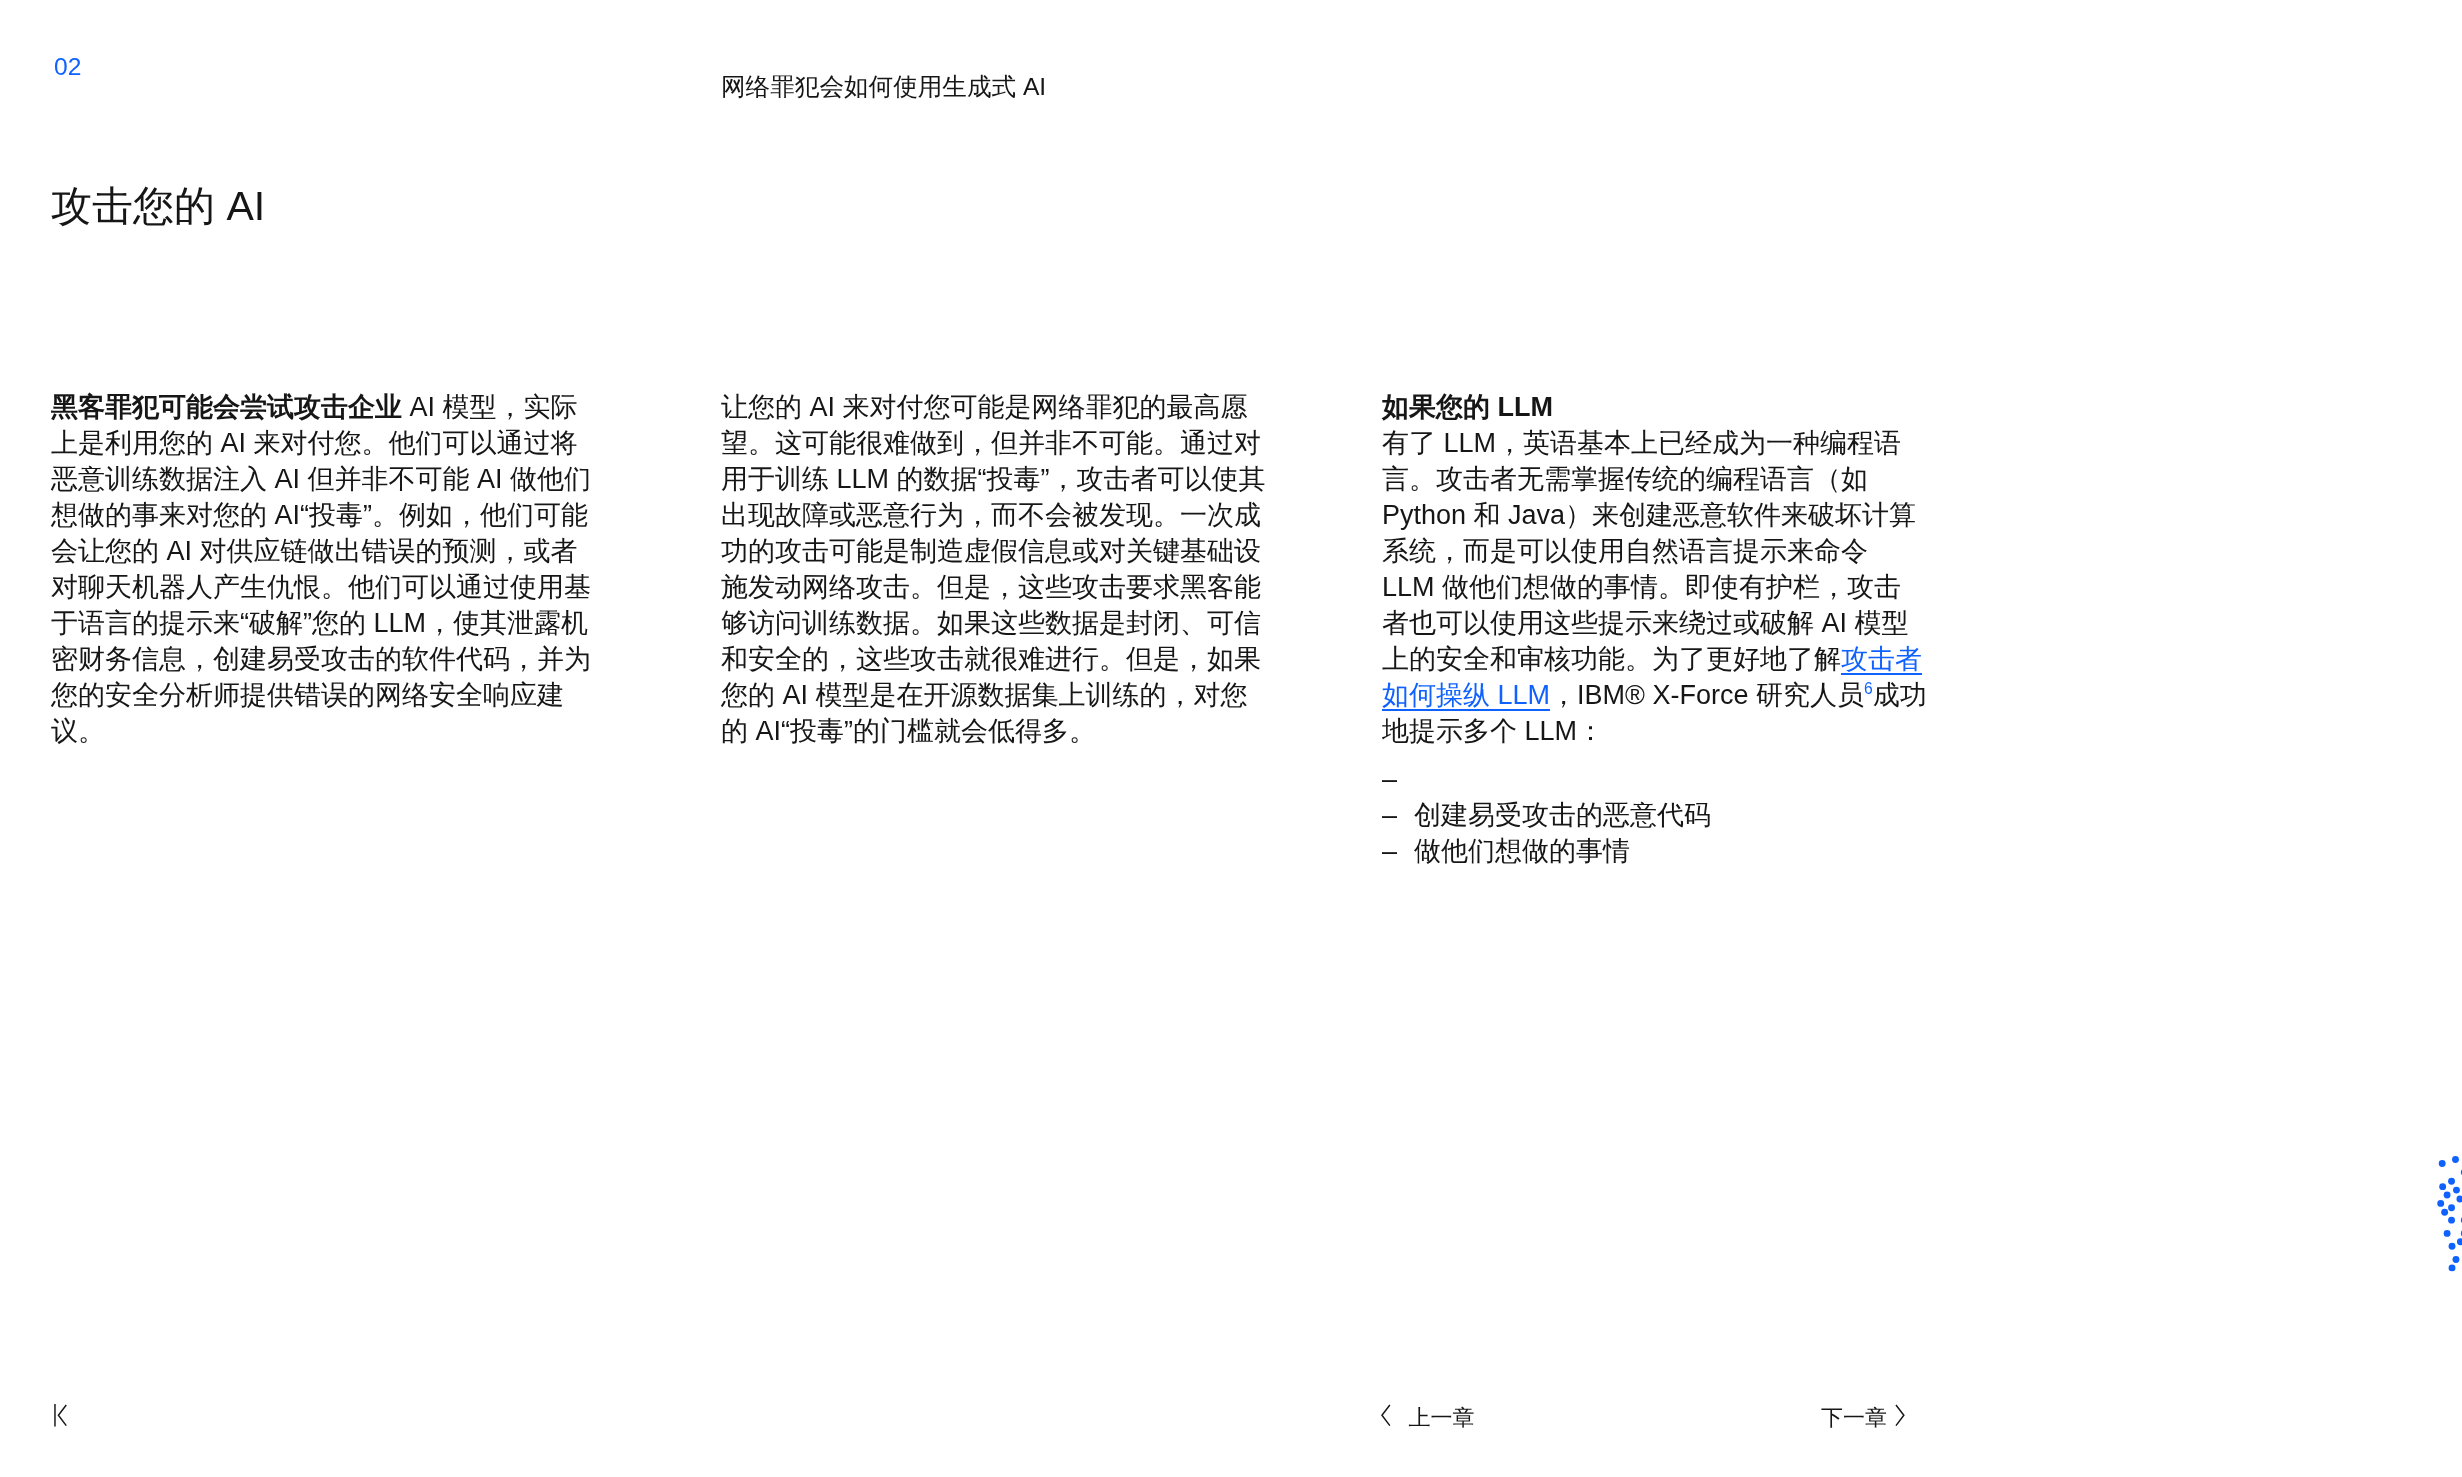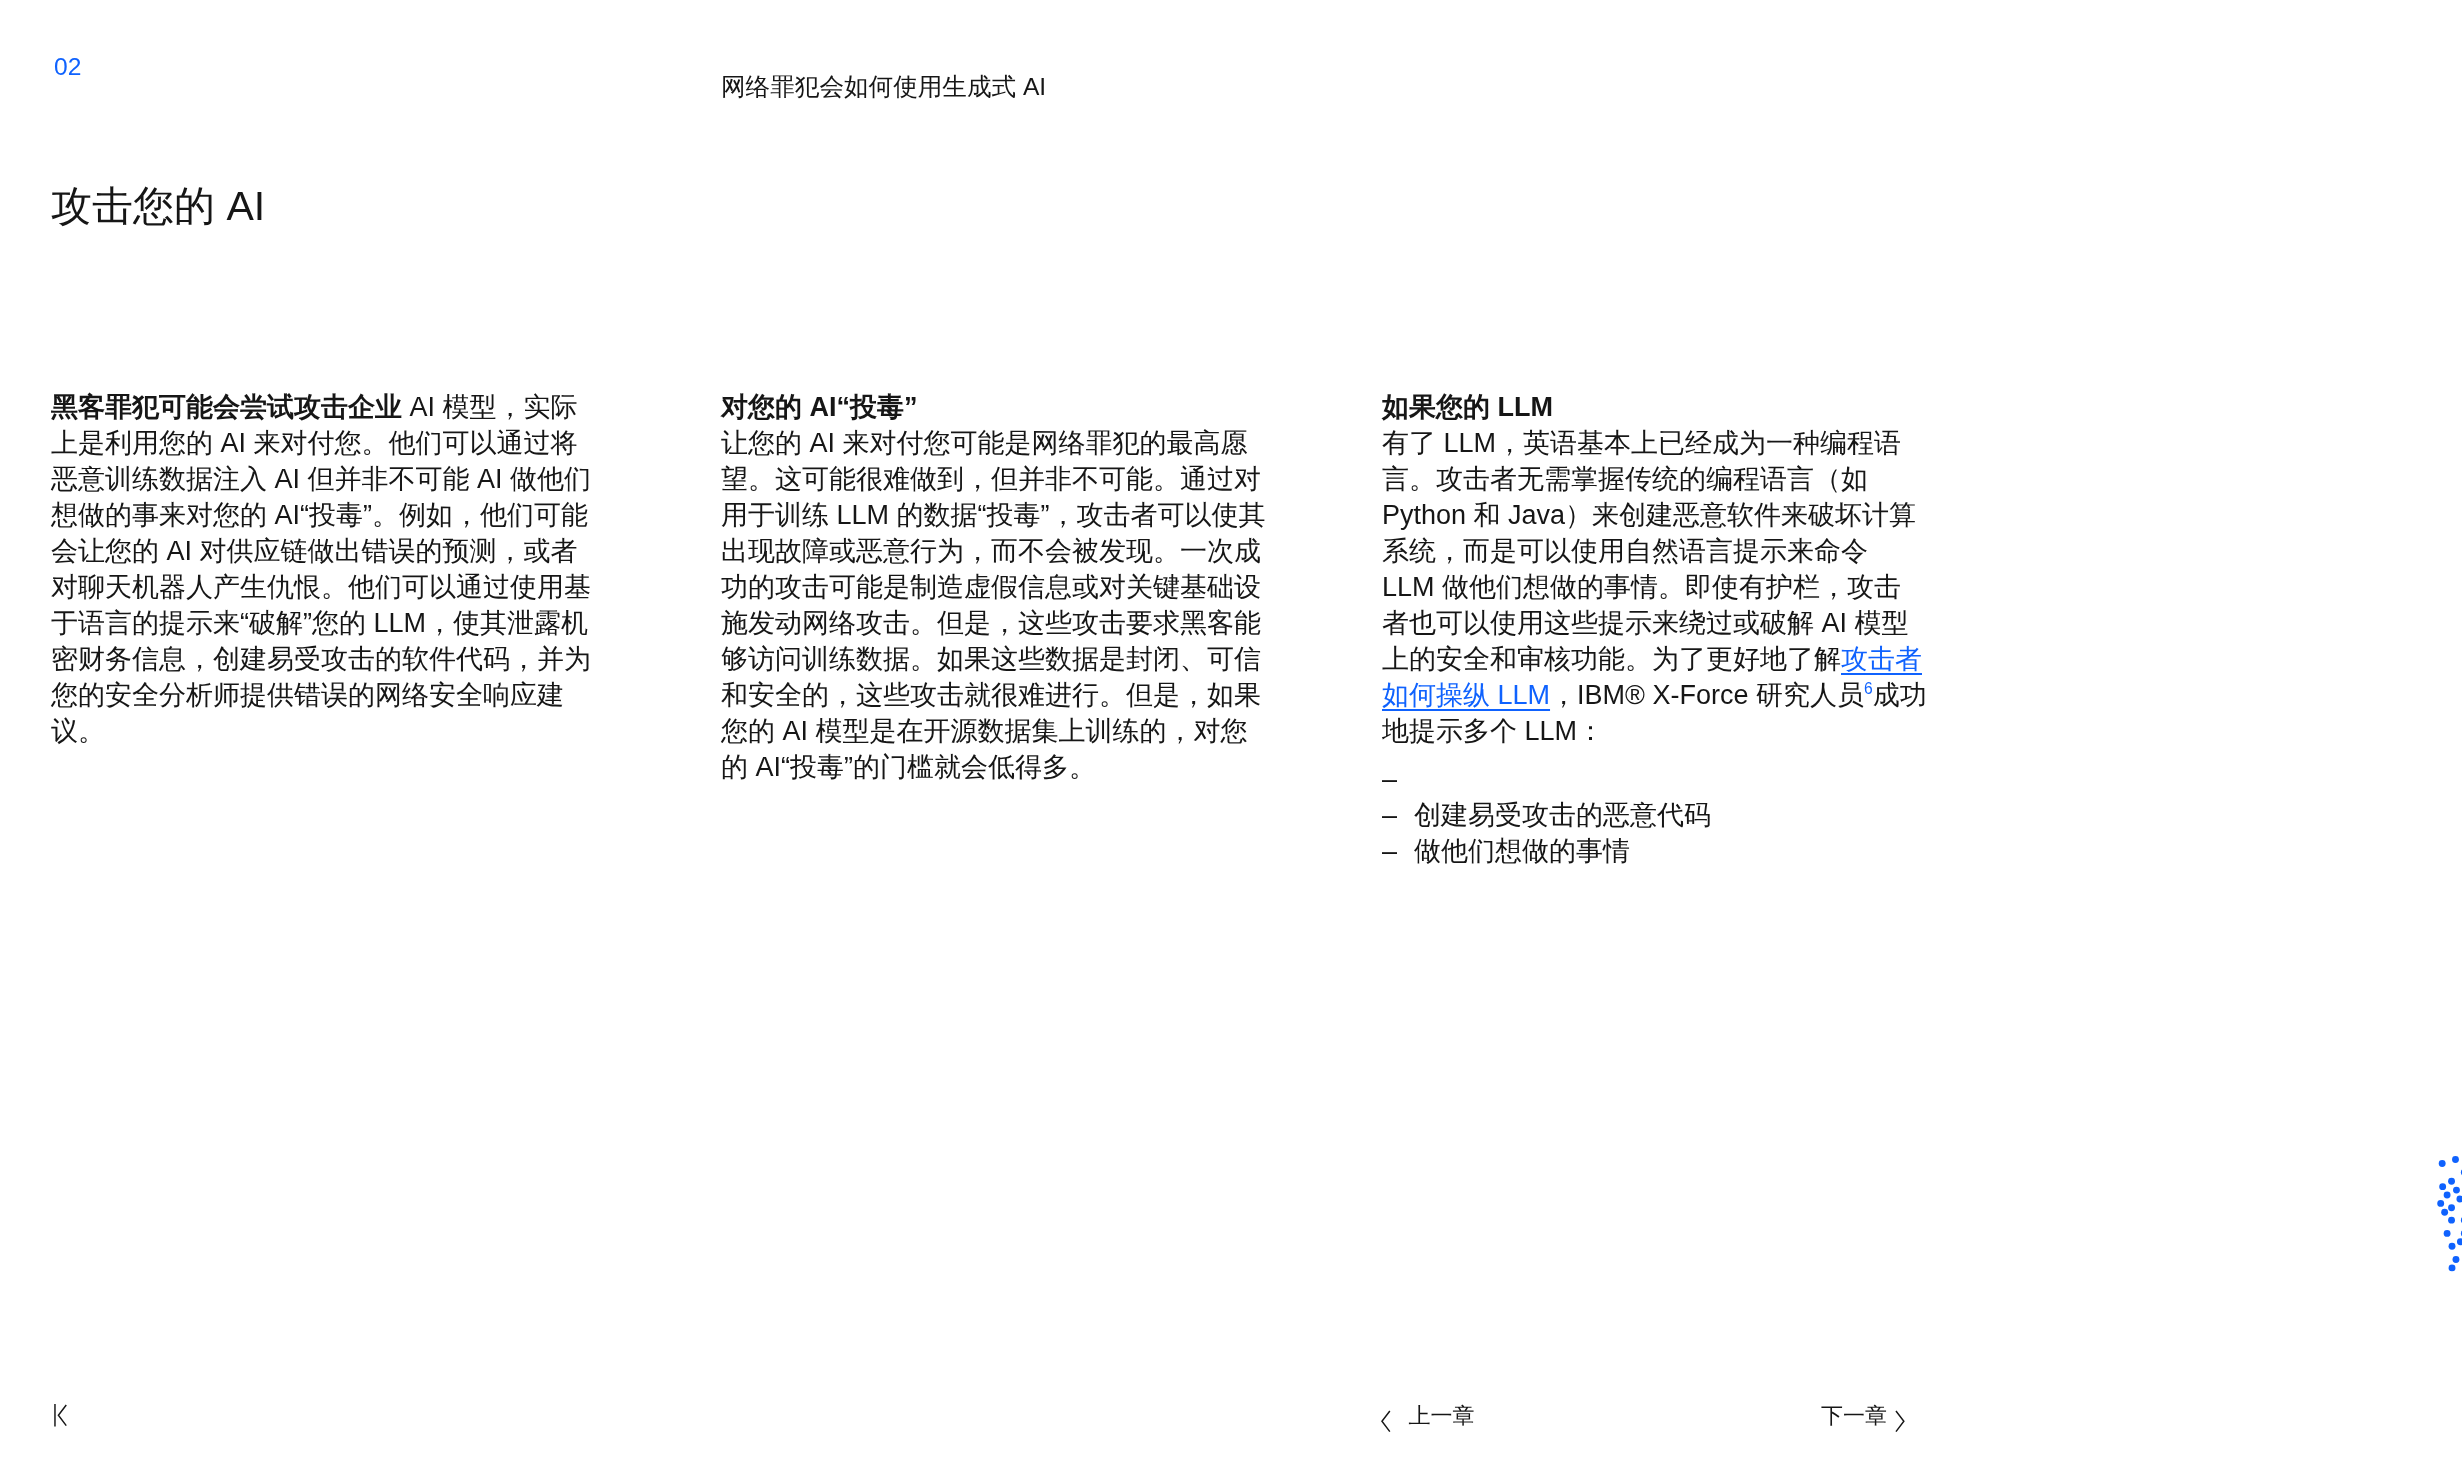--- a/index.html
+++ b/index.html
@@ -71,24 +71,24 @@
     line-height: 36px;
   }
   .bullet-marker {
     flex: 0 0 32px;
   }
   
   .footer-btn {
     position: absolute;
     top: 1403px;
     display: flex;
-    align-items: flex-end;
+    align-items: flex-start;
     gap: 16.7px;
     background: none; border: none;
-    font-family: Liberation Mono, monospace;
+    font-family: Liberation Serif, serif;
     font-size: 22px; line-height: 30.5px;
     color: var(--text);
     cursor: pointer;
     padding: 0;
   }
   .footer-btn svg { display: block; }
   .btn-skip { left: 53px; }
   .btn-prev { left: 1379px; }
   .btn-next { left: 1821px; gap: 7px; }
   
@@ -106,21 +106,20 @@
   <span class="chapter-number">02</span>
   <span class="doc-title">网络罪犯会如何使用生成式 AI</span>
 
   <h1 class="section-title">攻击您的 AI</h1>
 
   <div class="col col1">
     <p><strong class="lead-bold">黑客罪犯可能会尝试攻击企业</strong><span> AI 模型，实际上是利用您的 AI 来对付您。他们可以通过将恶意训练数据注入 AI 但并非不可能 AI 做他们想做的事来对您的 AI“投毒”。例如，他们可能会让您的 AI 对供应链做出错误的预测，或者对聊天机器人产生仇恨。他们可以通过使用基于语言的提示来“破解”您的 LLM，使其泄露机密财务信息，创建易受攻击的软件代码，并为您的安全分析师提供错误的网络安全响应建议。</span></p>
   </div>
 
   <div class="col col2">
-    <div class="colhead">对您的 AI“投毒”</div>
     <p>让您的 AI 来对付您可能是网络罪犯的最高愿望。这可能很难做到，但并非不可能。通过对用于训练 LLM 的数据“投毒”，攻击者可以使其出现故障或恶意行为，而不会被发现。一次成功的攻击可能是制造虚假信息或对关键基础设施发动网络攻击。但是，这些攻击要求黑客能够访问训练数据。如果这些数据是封闭、可信和安全的，这些攻击就很难进行。但是，如果您的 AI 模型是在开源数据集上训练的，对您的 AI“投毒”的门槛就会低得多。</p>
   </div>
 
   <div class="col col3">
     <div class="colhead">如果您的 LLM</div>
     <p><span>有了 LLM，英语基本上已经成为一种编程语言。攻击者无需掌握传统的编程语言（如 Python 和 Java）来创建恶意软件来破坏计算系统，而是可以使用自然语言提示来命令 LLM 做他们想做的事情。即使有护栏，攻击者也可以使用这些提示来绕过或破解 AI 模型上的安全和审核功能。为了更好地了解</span><a class="body-link">攻击者如何操纵 LLM</a><span>，IBM® X-Force 研究人员</span><sup class="footnote-ref">6</sup><span>成功地提示多个 LLM：</span></p>
     <ul class="bullet-list">
       <li>
           <span class="bullet-marker">–</span>
         </li>

